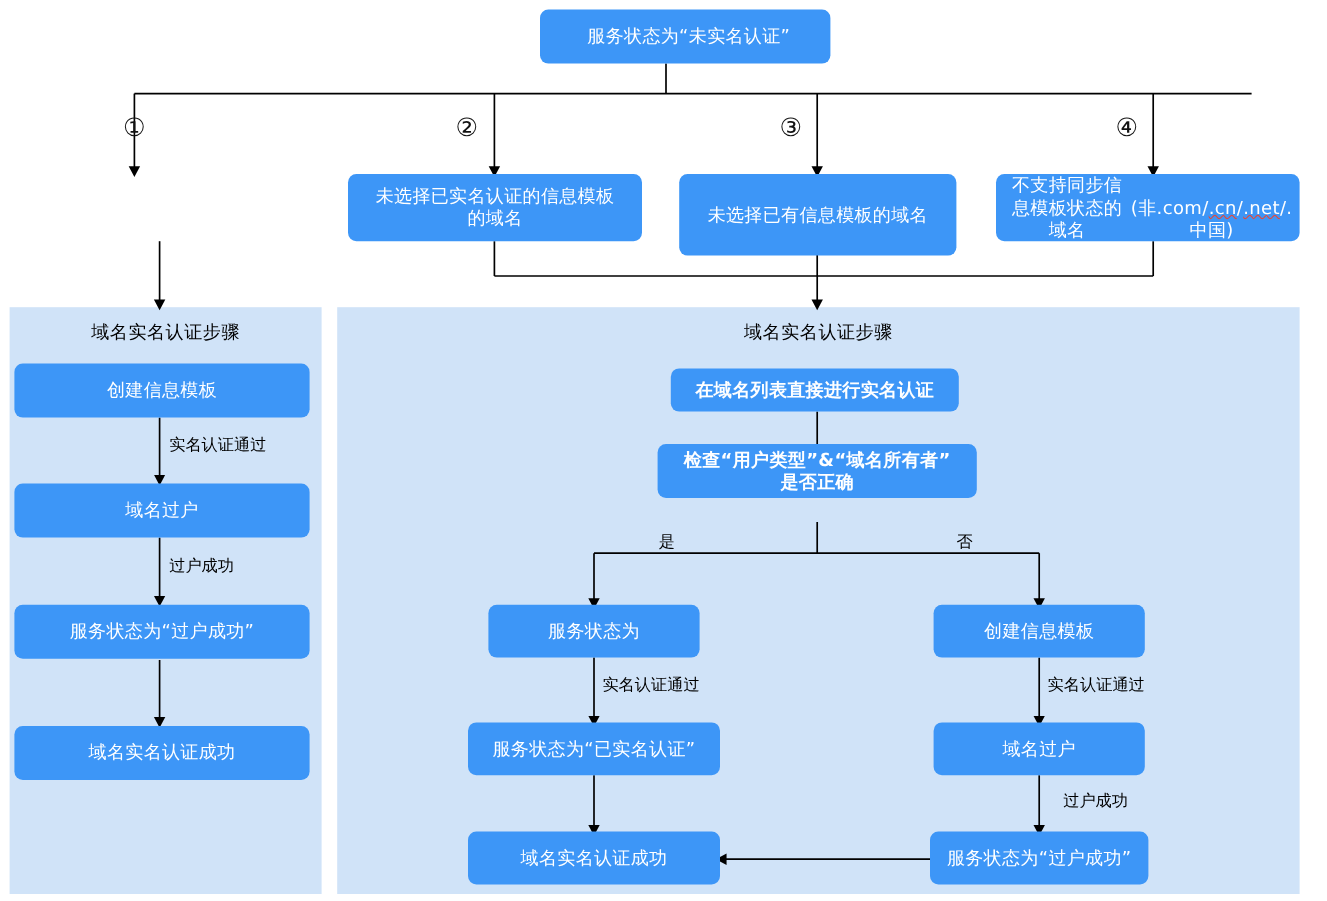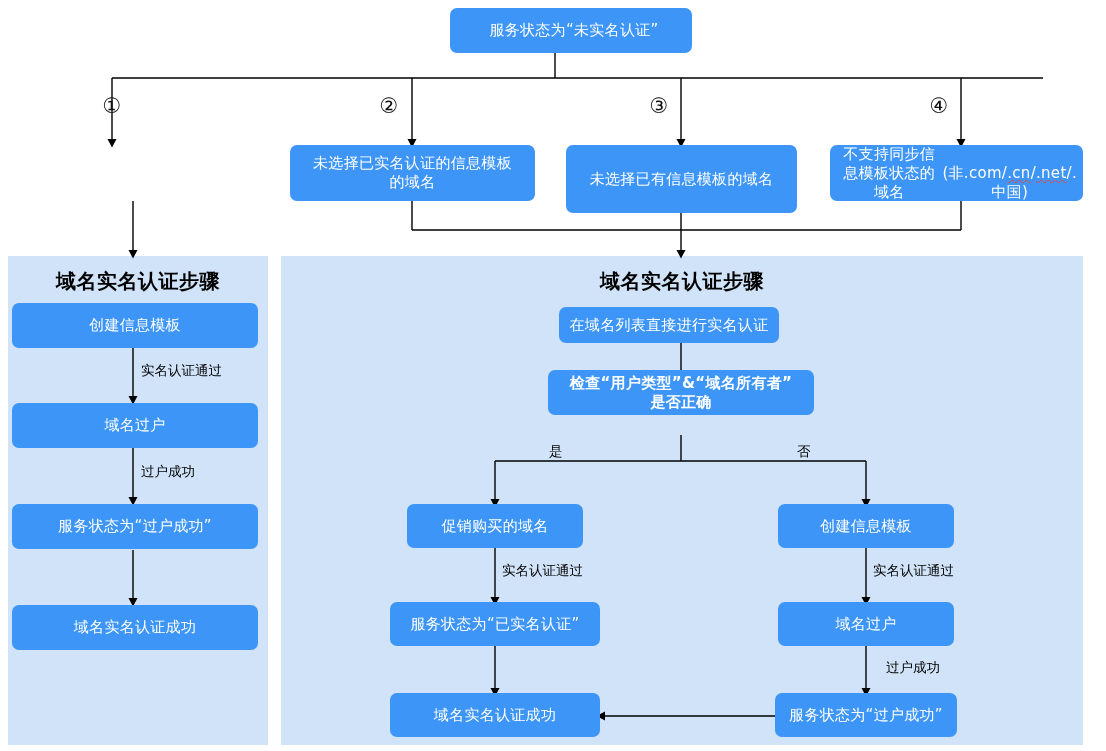--- a/index.html
+++ b/index.html
@@ -27,22 +27,22 @@
     font-size:15px;
     line-height:19px;
     letter-spacing:0.3px;
     box-sizing:border-box;
     padding:2px 6px;
     white-space:pre-line;
   }
   .panel-title{
     position:absolute;
     color:#000000;
-    font-size:20px;
-    font-weight:bold;
+    font-size:15px;
+    font-weight:normal;
     text-align:center;
     letter-spacing:0.5px;
   }
   .edge-label{
     position:absolute;
     color:#000000;
     font-size:13.5px;
     white-space:nowrap;
   }
   .circ-num{
@@ -143,26 +143,26 @@
   <div class="node" style="left:12px;top:303px;width:246px;height:45px;">创建信息模板</div>
   <div class="node" style="left:12px;top:403px;width:246px;height:45px;">域名过户</div>
   <div class="node" style="left:12px;top:504px;width:246px;height:45px;">服务状态为“过户成功”</div>
   <div class="node" style="left:12px;top:605px;width:246px;height:45px;">域名实名认证成功</div>
 
   <div class="edge-label" style="left:141px;top:362px;">实名认证通过</div>
   <div class="edge-label" style="left:141px;top:463px;">过户成功</div>
 
   <div class="panel-title" style="left:281px;top:268px;width:802px;">域名实名认证步骤</div>
 
-  <div class="node" style="left:559px;top:307px;width:220px;height:36px;">在域名列表直接进行实名认证</div>
+  <div class="node" style="left:559px;top:307px;width:240px;height:36px;font-weight:bold;">在域名列表直接进行实名认证</div>
 
   <div class="node" style="left:548px;top:370px;width:266px;height:45px;font-weight:bold;">检查“用户类型”&amp;“域名所有者”
 是否正确</div>
 
-  <div class="node" style="left:407px;top:504px;width:176px;height:44px;">促销购买的域名</div>
+  <div class="node" style="left:407px;top:504px;width:176px;height:44px;">服务状态为</div>
 
   <div class="node" style="left:778px;top:504px;width:176px;height:44px;">创建信息模板</div>
 
   <div class="node" style="left:390px;top:602px;width:210px;height:44px;">服务状态为“已实名认证”</div>
 
   <div class="node" style="left:778px;top:602px;width:176px;height:44px;">域名过户</div>
 
   <div class="node" style="left:390px;top:693px;width:210px;height:44px;">域名实名认证成功</div>
 
   <div class="node" style="left:775px;top:693px;width:182px;height:44px;">服务状态为“过户成功”</div>

